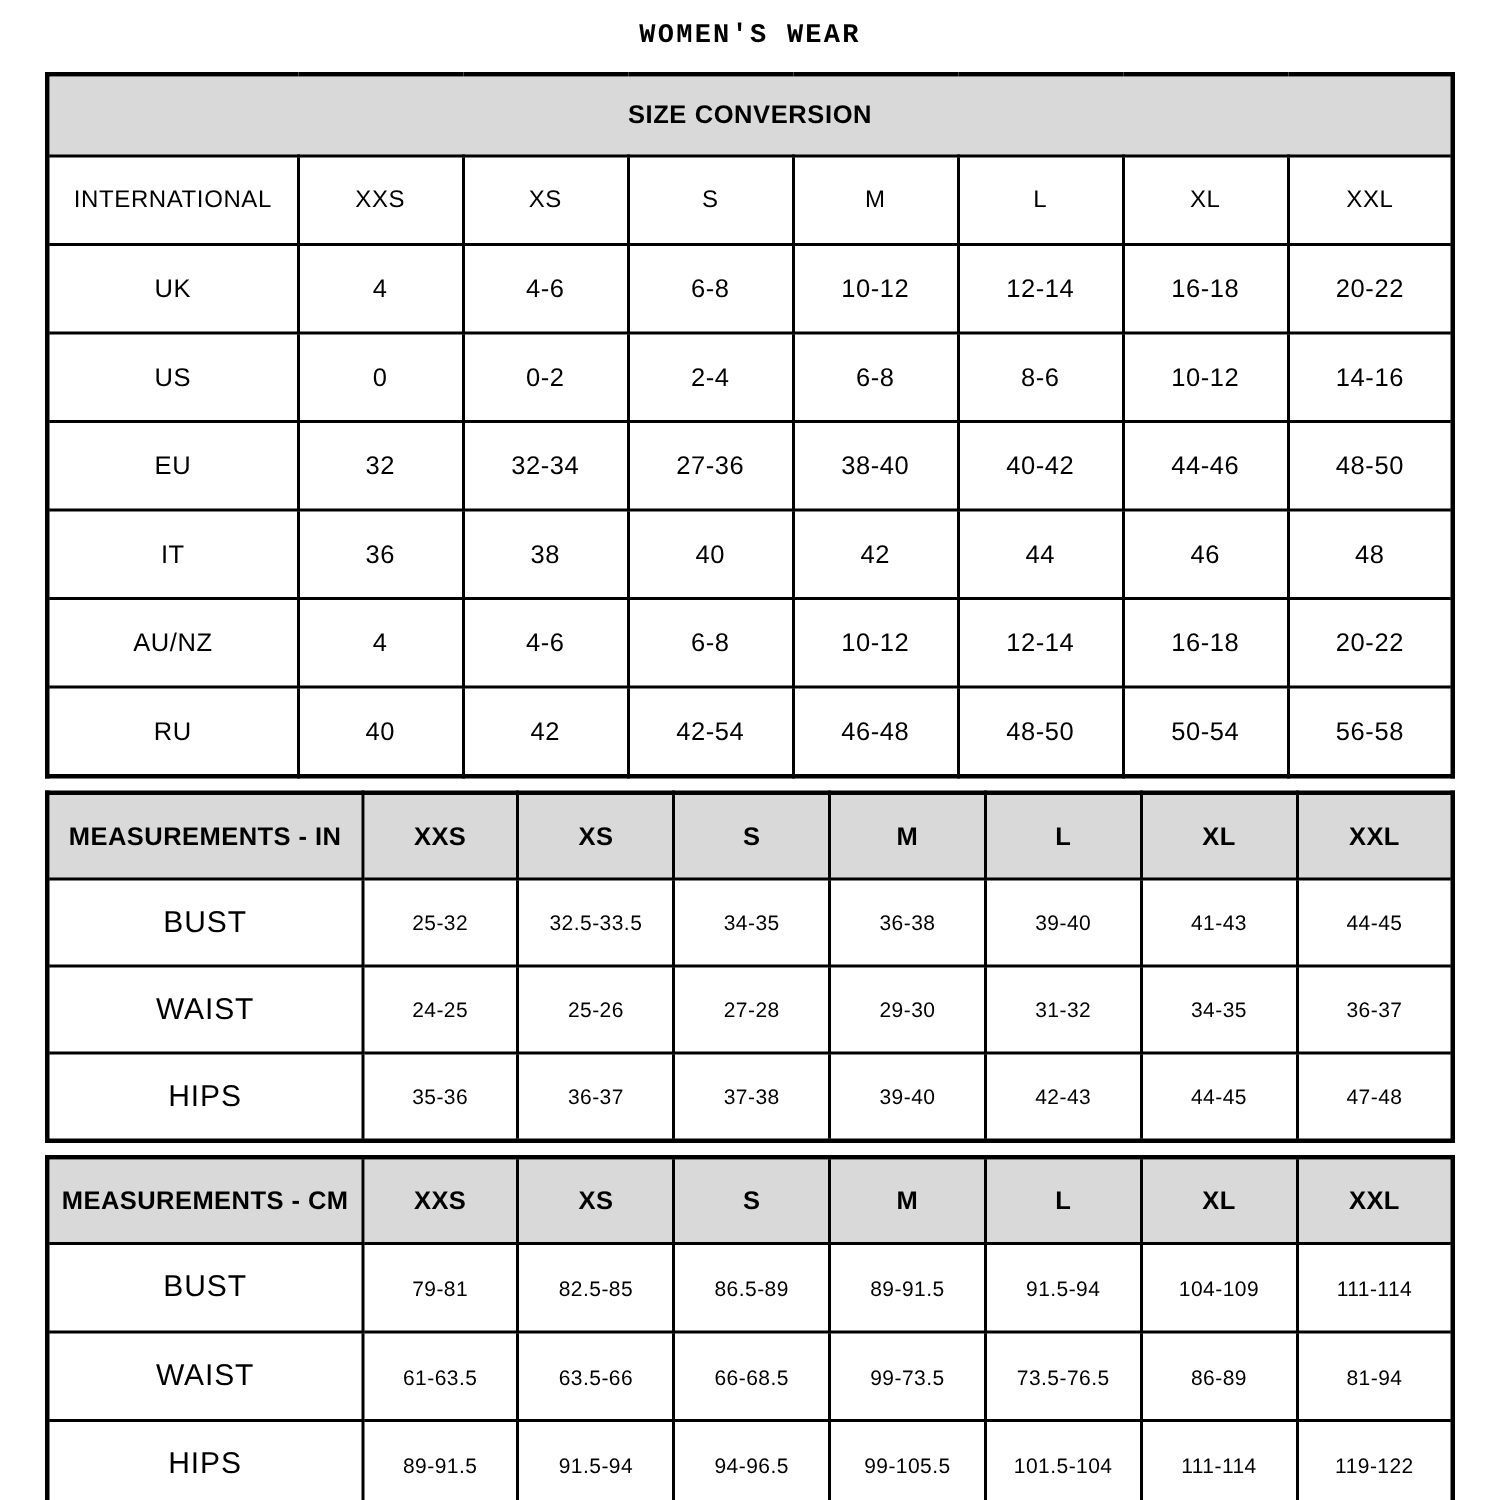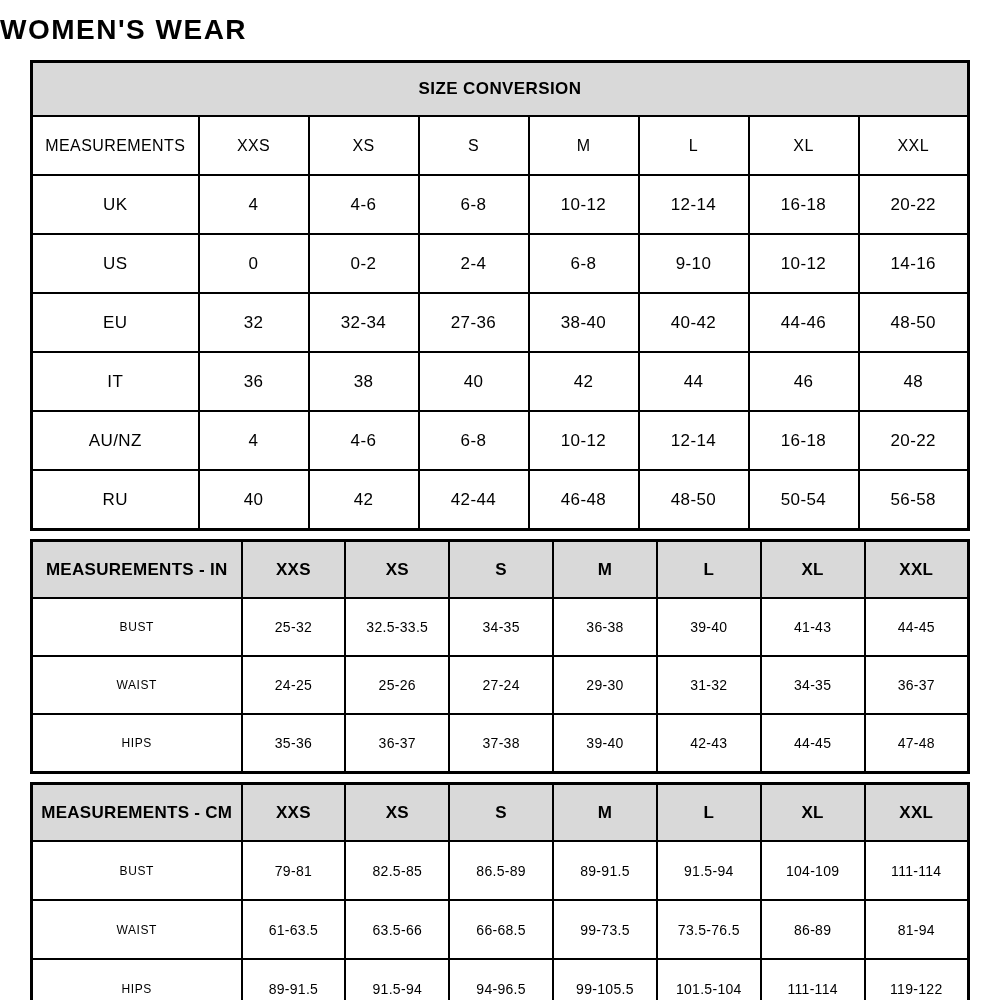--- a/index.html
+++ b/index.html
@@ -12,24 +12,26 @@
     color: #000;
   }
   .page {
     width: 1000px;
     height: 1000px;
     box-sizing: border-box;
     padding-top: 10px;
     overflow: hidden;
   }
   .title {
-    font-size: 28px;
+    text-align: center;
+    font-size: 18px;
     font-weight: bold;
     letter-spacing: 1.5px;
     margin: 4px 0 14px 0;
+    font-family: Liberation Mono, monospace;
   }
   table.tbl {
     border-collapse: collapse;
     table-layout: fixed;
     width: 940px;
     margin: 0 auto 8px auto;
     border-radius: 16px;
   }
   table.tbl td {
     border: 2px solid #000;
@@ -50,21 +52,21 @@
   }
   .t1 td.banner { height: 48px; }
 
   
   .t1 td { font-size: 17px; height: 53px; letter-spacing: 0.4px; }
   .t1 tr.cols td { font-size: 16px; }
 
   
   .t2 td, .t3 td { font-size: 14px; height: 52px; letter-spacing: 0.3px; }
   .t2 td.banner, .t3 td.banner { font-size: 17px; height: 51px; }
-  .t2 td.rowlabel, .t3 td.rowlabel { font-size: 12px; letter-spacing: 0.6px; }
+  .t2 td.rowlabel, .t3 td.rowlabel { font-size: 20px; letter-spacing: 0.6px; }
   .t3 td { height: 53px; }
 </style>
 </head>
 <body>
 
 <div class="page">
   <div class="title">WOMEN'S WEAR</div>
 
   <table class="tbl t1">
       <colgroup>
@@ -75,21 +77,21 @@
         <col>
         <col>
         <col>
         <col>
       </colgroup>
     <tbody>
         <tr>
           <td class="banner" colspan="8">SIZE CONVERSION</td>
         </tr>
         <tr class="cols">
-          <td class="rowlabel">MEASUREMENTS</td>
+          <td class="rowlabel">INTERNATIONAL</td>
           <td>XXS</td>
           <td>XS</td>
           <td>S</td>
           <td>M</td>
           <td>L</td>
           <td>XL</td>
           <td>XXL</td>
         </tr>
         <tr>
           <td class="rowlabel">UK</td>
@@ -100,21 +102,21 @@
           <td>12-14</td>
           <td>16-18</td>
           <td>20-22</td>
         </tr>
         <tr>
           <td class="rowlabel">US</td>
           <td>0</td>
           <td>0-2</td>
           <td>2-4</td>
           <td>6-8</td>
-          <td>9-10</td>
+          <td>8-6</td>
           <td>10-12</td>
           <td>14-16</td>
         </tr>
         <tr>
           <td class="rowlabel">EU</td>
           <td>32</td>
           <td>32-34</td>
           <td>27-36</td>
           <td>38-40</td>
           <td>40-42</td>
@@ -138,21 +140,21 @@
           <td>6-8</td>
           <td>10-12</td>
           <td>12-14</td>
           <td>16-18</td>
           <td>20-22</td>
         </tr>
         <tr>
           <td class="rowlabel">RU</td>
           <td>40</td>
           <td>42</td>
-          <td>42-44</td>
+          <td>42-54</td>
           <td>46-48</td>
           <td>48-50</td>
           <td>50-54</td>
           <td>56-58</td>
         </tr>
       </tbody>
   </table>
 
   <table class="tbl t2">
       <colgroup>
@@ -183,21 +185,21 @@
           <td>34-35</td>
           <td>36-38</td>
           <td>39-40</td>
           <td>41-43</td>
           <td>44-45</td>
         </tr>
         <tr>
           <td class="rowlabel">WAIST</td>
           <td>24-25</td>
           <td>25-26</td>
-          <td>27-24</td>
+          <td>27-28</td>
           <td>29-30</td>
           <td>31-32</td>
           <td>34-35</td>
           <td>36-37</td>
         </tr>
         <tr>
           <td class="rowlabel">HIPS</td>
           <td>35-36</td>
           <td>36-37</td>
           <td>37-38</td>

